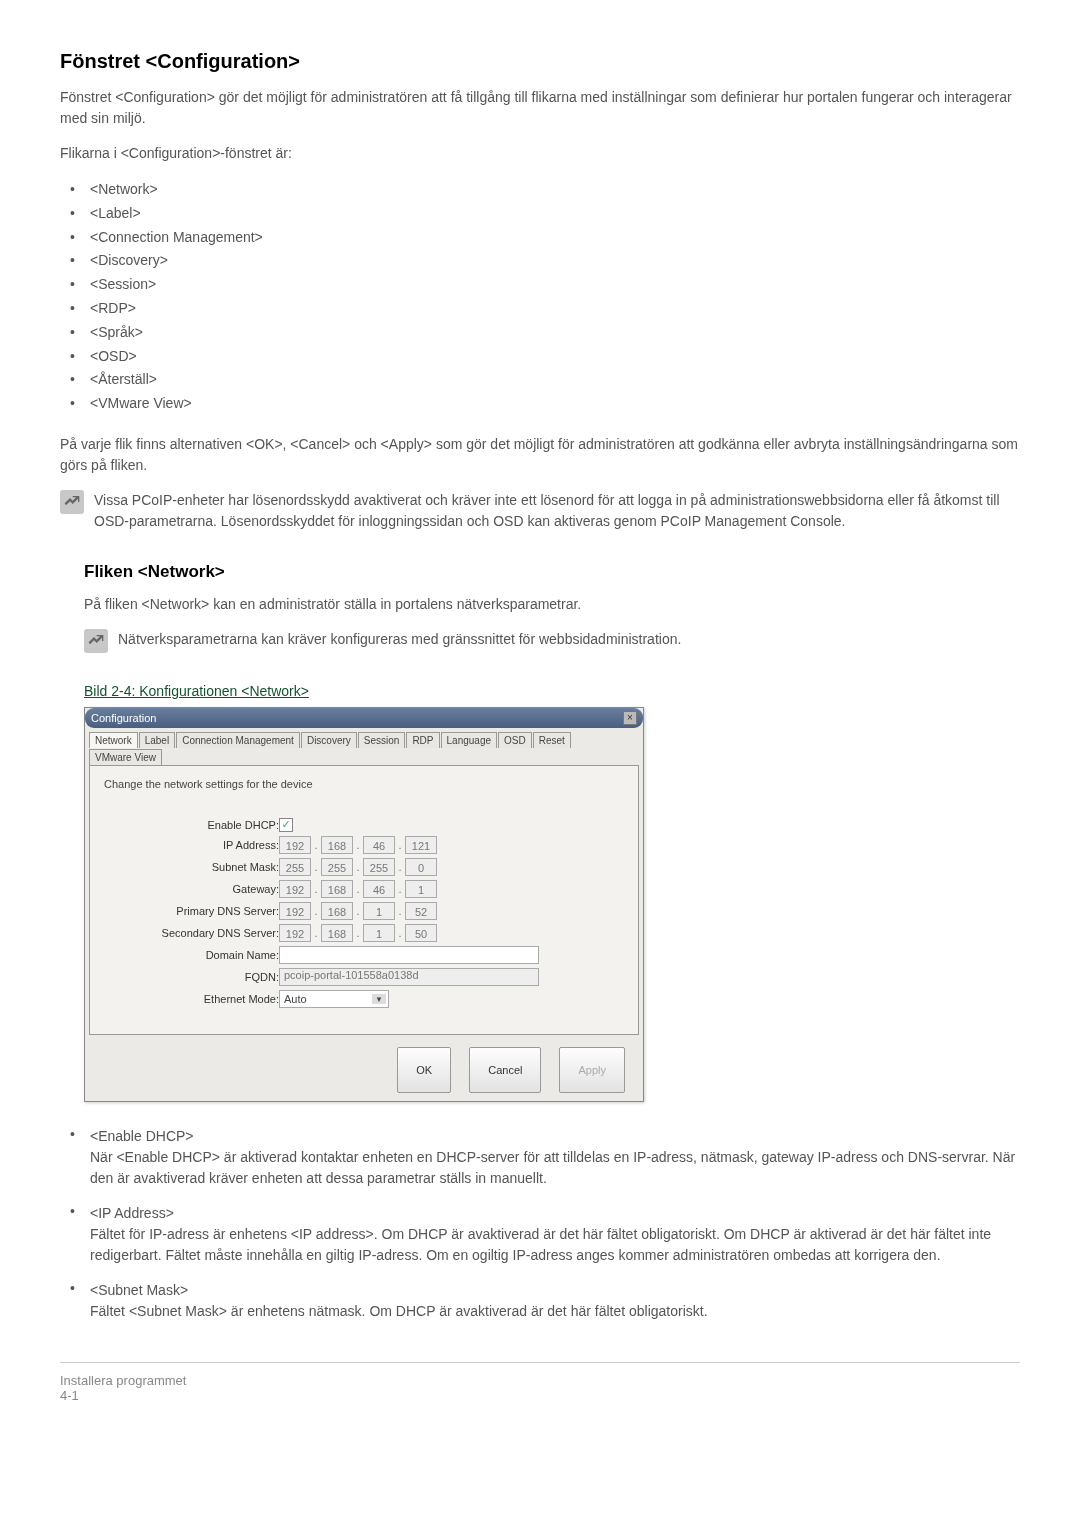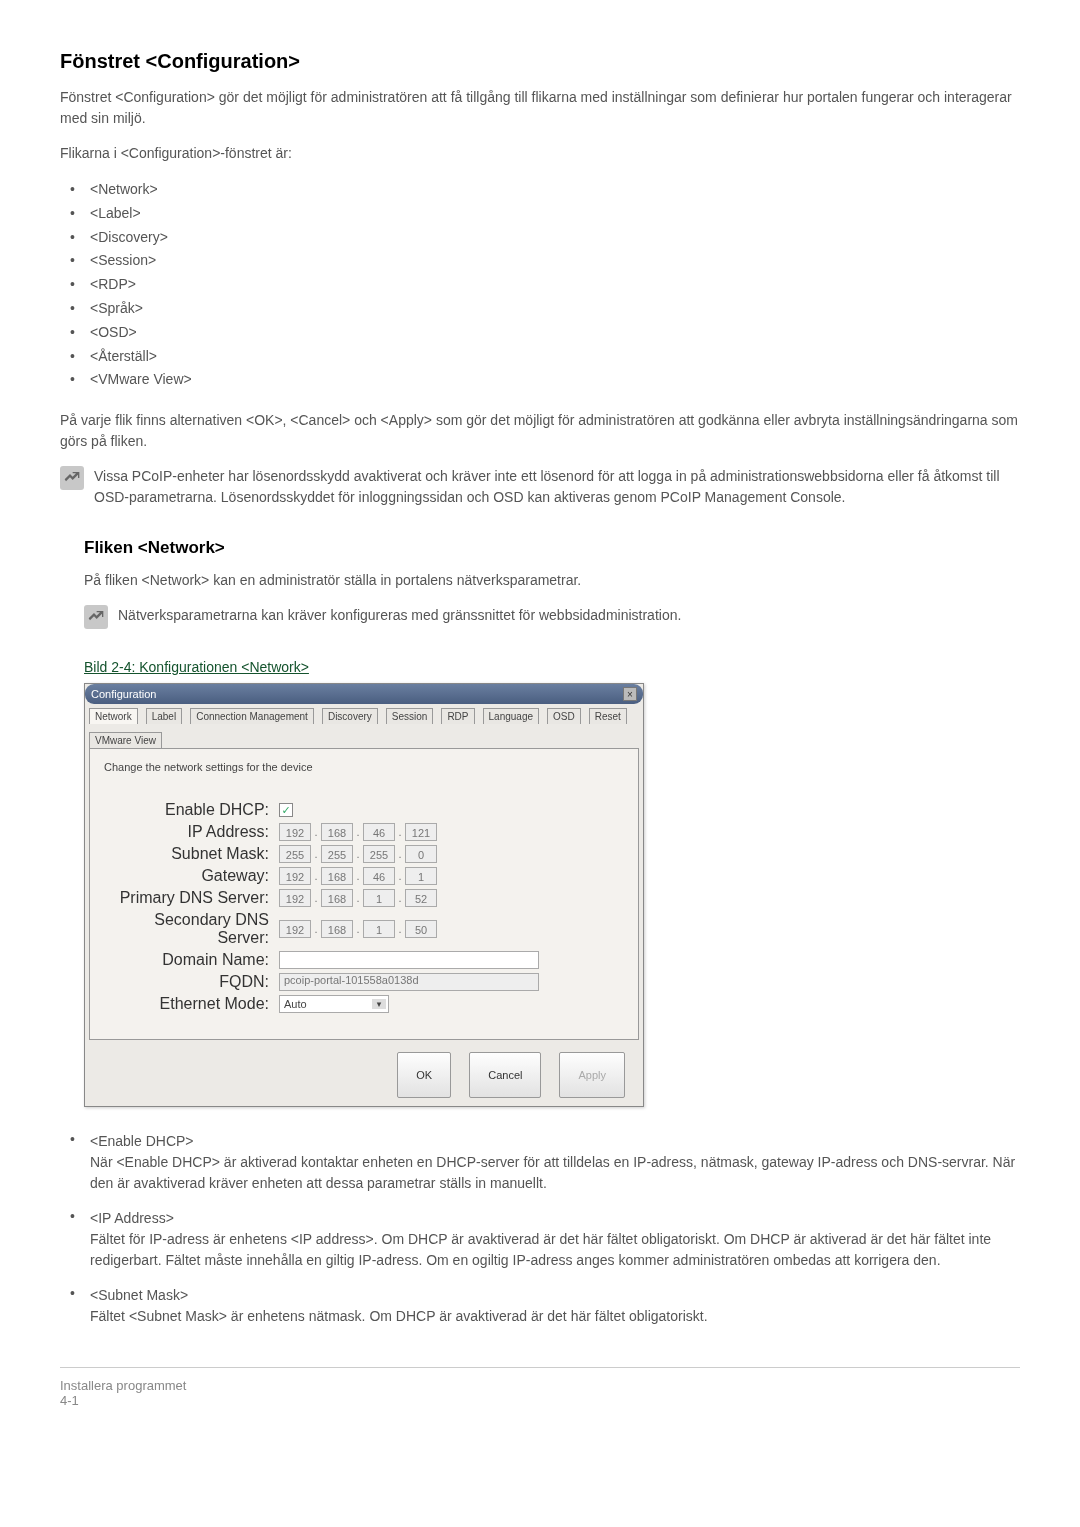--- a/index.html
+++ b/index.html
@@ -98,21 +98,21 @@
   width: 14px; height: 14px;
   background: #bbb;
   color: #333;
   display: flex; align-items: center; justify-content: center;
   font-size: 10px;
   border: 1px solid #777;
 }
 .tab-row {
   display: flex;
   padding: 4px 4px 0 4px;
-  gap: 8px;
+  gap: 1px;
   flex-wrap: wrap;
 }
 .tab {
   border: 1px solid #999;
   border-bottom: none;
   padding: 2px 5px;
   background: #e9e7e3;
   font-size: 10px;
   color: #444;
   white-space: nowrap;
@@ -133,22 +133,21 @@
   margin-bottom: 28px;
 }
 .form-row {
   display: flex;
   align-items: center;
   margin-bottom: 4px;
 }
 .form-label {
   width: 175px;
   text-align: right;
-  padding-right: 10px;
-  font-size: 16px;
+  font-size: 11px;
   color: #333;
 }
 .ip-box {
   display: flex;
   gap: 0;
 }
 .ip-part {
   width: 32px; height: 18px;
   border: 1px solid #aaa;
   background: #eee;
@@ -245,20 +244,21 @@
 <body>
 
 <h2>Fönstret &lt;Configuration&gt;</h2>
 
 <p class="para">Fönstret &lt;Configuration&gt; gör det möjligt för administratören att få tillgång till flikarna med inställningar som definierar hur portalen fungerar och interagerar med sin miljö.</p>
 <p class="para">Flikarna i &lt;Configuration&gt;-fönstret är:</p>
 
 <ul class="bullets">
   <li>&lt;Network&gt;</li>
   <li>&lt;Label&gt;</li>
+  <li>&lt;Connection Management&gt;</li>
   <li>&lt;Discovery&gt;</li>
   <li>&lt;Session&gt;</li>
   <li>&lt;RDP&gt;</li>
   <li>&lt;Språk&gt;</li>
   <li>&lt;OSD&gt;</li>
   <li>&lt;Återställ&gt;</li>
   <li>&lt;VMware View&gt;</li>
 </ul>
 
 <p class="para">På varje flik finns alternativen &lt;OK&gt;, &lt;Cancel&gt; och &lt;Apply&gt; som gör det möjligt för administratören att godkänna eller avbryta inställningsändringarna som görs på fliken.</p>

